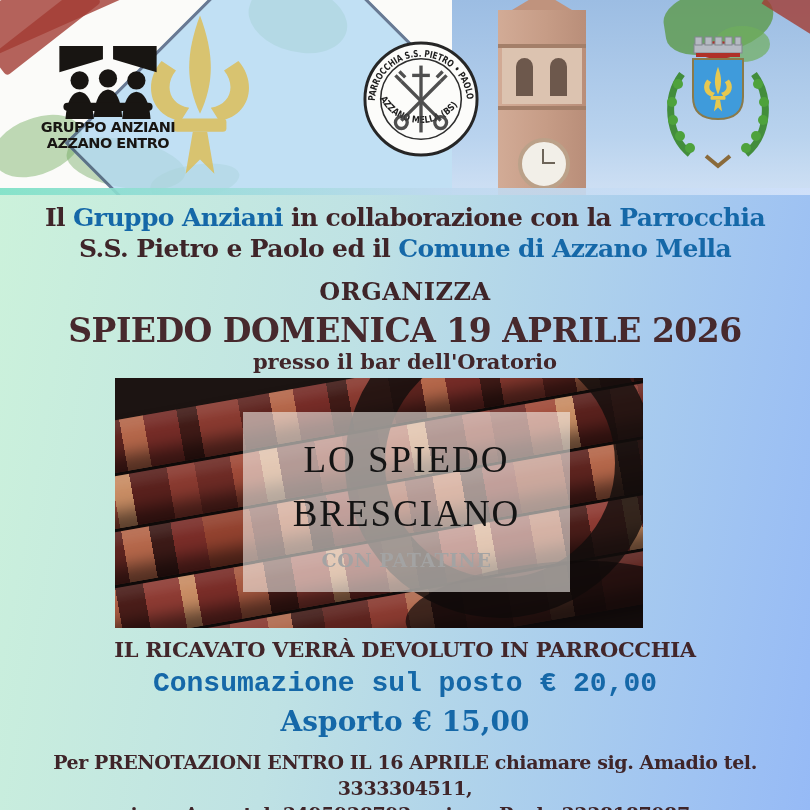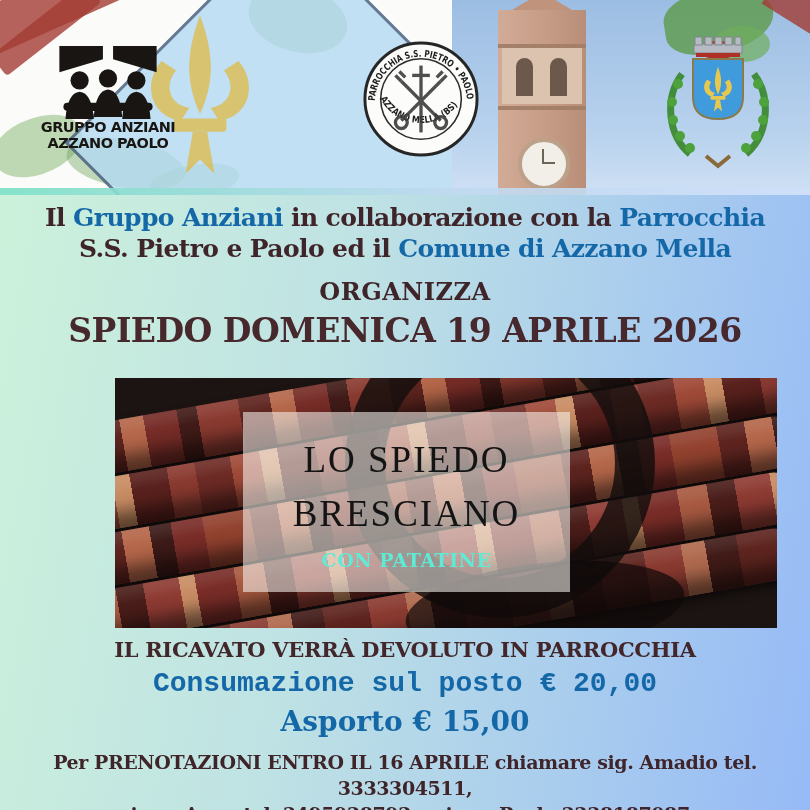--- a/index.html
+++ b/index.html
@@ -57,36 +57,36 @@
   .maroon{color:#3f2529;} .blue{color:#1568a8;}
   .intro{top:202px;font-size:25px;line-height:31px;letter-spacing:-.6px;color:#3f2529;}
   .organizza{top:277px;font-size:24px;letter-spacing:.5px;color:#3f2529;}
   .event-title{top:311px;font-size:33px;letter-spacing:-.5px;color:#47292d;}
   .event-sub{top:349px;font-size:21px;color:#42262a;}
   .charity{top:637px;font-size:21px;letter-spacing:-.3px;color:#42262a;}
   .price1{top:668px;font-size:28px;font-family:Liberation Mono, monospace;}
   .price2{top:705px;font-size:28px;}
   .booking{top:749px;font-size:19px;line-height:26px;letter-spacing:-.4px;color:#3f2529;}
   
-  .photo{position:absolute;left:115px;top:378px;width:662px;height:250px;background:#1c1412;overflow:hidden;}
+  .photo{position:absolute;left:115px;top:378px;width:528px;height:250px;background:#1c1412;overflow:hidden;}
   .skewer{position:absolute;left:-70px;width:760px;height:52px;border-radius:26px;transform:rotate(-10deg);
     box-shadow:inset 0 -16px 18px rgba(0,0,0,.55),inset 0 10px 12px rgba(255,255,255,.10),0 6px 10px rgba(0,0,0,.5);}
   .sk1{top:-12px;background:repeating-linear-gradient(90deg,#8a3a30 0 42px,#5e241f 42px 74px,#b5674a 74px 98px,#762c27 98px 132px,#411b17 132px 152px);}
   .sk2{top:44px;background:repeating-linear-gradient(90deg,#6e2b25 0 36px,#a04a38 36px 66px,#c98d64 66px 84px,#5a211d 84px 122px,#8a3a30 122px 150px);}
   .sk3{top:100px;background:repeating-linear-gradient(90deg,#93422f 0 48px,#5e241f 48px 76px,#b5674a 76px 104px,#3c1a17 104px 126px,#7a2d28 126px 158px);}
   .sk4{top:156px;background:repeating-linear-gradient(90deg,#7a2d28 0 40px,#a85a41 40px 70px,#4a1d19 70px 98px,#8e3b33 98px 134px,#c98d64 134px 150px);}
   .sk5{top:212px;background:repeating-linear-gradient(90deg,#5e241f 0 46px,#8a3a30 46px 84px,#b06a4e 84px 108px,#411b17 108px 140px);}
   .wheel{position:absolute;left:230px;top:-70px;width:310px;height:310px;border-radius:50%;
     border:40px solid rgba(18,13,12,.82);box-sizing:border-box;}
   .panshadow{position:absolute;left:290px;top:185px;width:280px;height:90px;background:rgba(14,9,9,.7);
     border-radius:50%;transform:rotate(-6deg);}
   .overlay{position:absolute;left:128px;top:34px;width:327px;height:180px;
     background:rgba(246,243,237,.58);display:flex;flex-direction:column;align-items:center;justify-content:center;}
   .ov-l1{font-family:"Liberation Serif","DejaVu Serif",serif;font-size:37px;letter-spacing:2px;color:#141414;line-height:54px;}
-  .ov-l3{font-size:19px;font-weight:bold;letter-spacing:.5px;color:#5eead4;margin-top:8px;}
+  .ov-l3{font-size:19px;font-weight:bold;letter-spacing:.5px;color:#a3a3a3;margin-top:8px;}
 </style>
 </head>
 <body>
 
 <div class="poster">
 
   <div class="header">
     <div class="ribbon r1"></div>
     <div class="ribbon r2"></div>
     <div class="leafblob laurel-l1"></div>
@@ -113,21 +113,21 @@
         <circle cx="50" cy="34" r="9"></circle>
         <circle cx="78" cy="36" r="9"></circle>
         <path d="M8 74 Q10 48 22 47 Q34 48 36 74 Z"></path>
         <path d="M36 72 Q38 46 50 45 Q62 46 64 72 Z"></path>
         <path d="M64 74 Q66 48 78 47 Q90 48 92 74 Z"></path>
         <rect x="6" y="58" width="88" height="8" rx="4"></rect>
       </g>
     </svg>
     <div class="ga-text">
       <div>GRUPPO ANZIANI</div>
-      <div>AZZANO PAOLO</div>
+      <div>AZZANO ENTRO</div>
     </div>
 
     <div class="sky">
       <div class="tower">
         <div class="roof"></div>
         <div class="belfry">
             <div class="arch a1"></div>
             <div class="arch a2"></div>
           </div>
         <div class="cornice c1"></div>
@@ -205,20 +205,21 @@
     <div class="header-strip"></div>
   </div>
 
   <div class="cline intro">
     <span class="maroon">Il </span><span class="blue">Gruppo Anziani</span><span class="maroon"> in collaborazione con la </span><span class="blue">Parrocchia</span><br>
     <span class="maroon">S.S. Pietro e Paolo ed il </span><span class="blue">Comune di Azzano Mella</span>
   </div>
 
   <div class="cline organizza">ORGANIZZA</div>
   <div class="cline event-title">SPIEDO DOMENICA 19 APRILE 2026</div>
+  <div class="cline event-sub">presso il bar dell'Oratorio</div>
 
   <div class="photo">
     <div class="skewer sk1"></div>
     <div class="skewer sk2"></div>
     <div class="skewer sk3"></div>
     <div class="skewer sk4"></div>
     <div class="skewer sk5"></div>
     <div class="wheel"></div>
     <div class="panshadow"></div>
     <div class="overlay">

